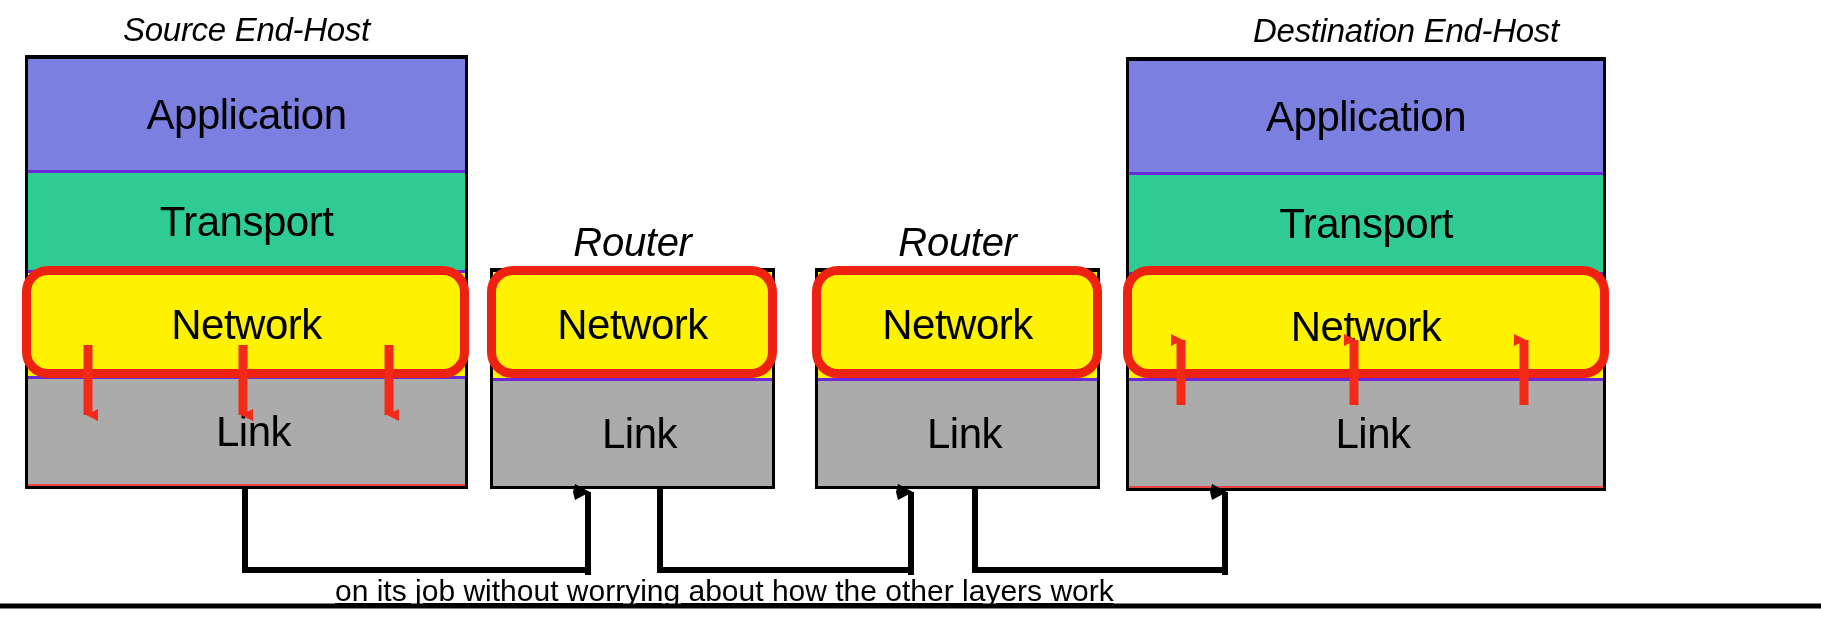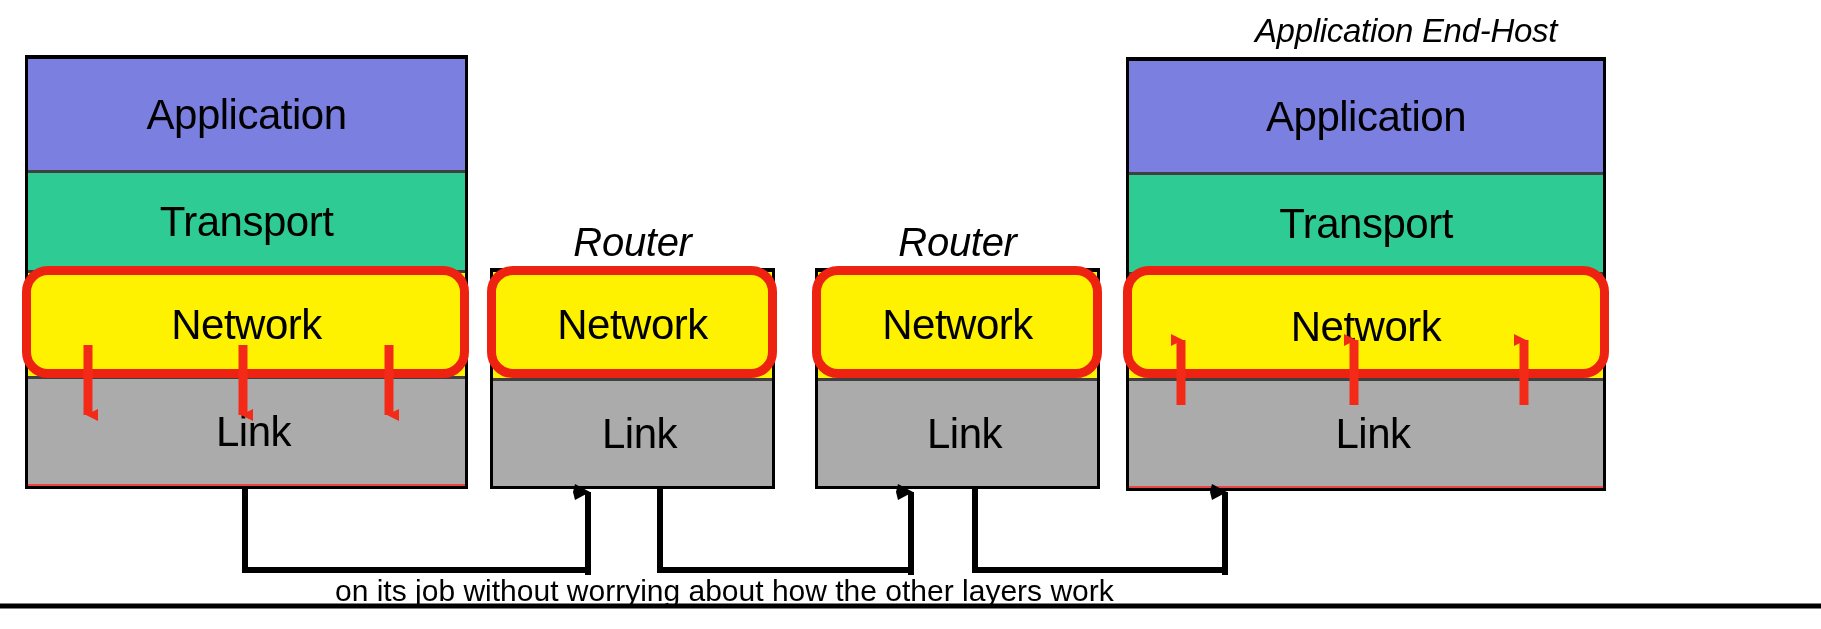--- a/index.html
+++ b/index.html
@@ -60,21 +60,21 @@
     color: #000000;
     font-size: 42px;
     line-height: 1;
     letter-spacing: -0.5px;
     position: relative;
   }
   .layer-application { background: #7B7FE0; }
   .layer-transport   { background: #2ECC94; }
   .layer-network     { background: #FFF200; }
   .layer-link        { background: #ABABAB; padding-left: 14px; }
-  .layer + .layer { border-top: 3px solid #404040; }
+  .layer + .layer { border-top: 3px solid #6d28d9; }
 
   
   .net-highlight {
     position: absolute;
     box-sizing: border-box;
     border: 9px solid #EE2211;
     border-radius: 26px;
     pointer-events: none;
     background: transparent;
   }
@@ -85,26 +85,27 @@
     font-size: 30px;
     white-space: nowrap;
     line-height: 1;
   }
 </style>
 </head>
 <body>
 
 <div id="canvas">
 
+  <div class="caption caption-host" style="left:25px; top:13px; width:443px;">Source End-Host</div>
 
   <div class="caption caption-router" style="left:490px; top:222px; width:285px;">Router</div>
 
   <div class="caption caption-router" style="left:815px; top:222px; width:285px;">Router</div>
 
-  <div class="caption caption-host" style="left:1126px; top:14px; width:560px;">Application End-Host</div>
+  <div class="caption caption-host" style="left:1126px; top:14px; width:560px;">Destination End-Host</div>
 
   <div class="stack" style="left:25px; top:55px; width:443px; height:434px;">
     <div class="layer layer-application" style="height:111px;">Application</div>
     <div class="layer layer-transport" style="height:100px;">Transport</div>
     <div class="layer layer-network" style="height:106px;">Network</div>
     <div class="layer layer-link" style="height:108px;">Link</div>
   </div>
   <div class="net-highlight" style="left:22px; top:266px; width:447px; height:112px;"></div>
 
   <div class="stack" style="left:490px; top:268px; width:285px; height:221px;">
@@ -157,15 +158,15 @@
 
     <path d="M 660 489 L 660 570 L 908 570" fill="none" stroke="#000000" stroke-width="6"></path>
     <line x1="911" y1="575" x2="911" y2="492" stroke="#000000" stroke-width="6" marker-end="url(#blackUp)"></line>
 
     <path d="M 975 489 L 975 570 L 1222 570" fill="none" stroke="#000000" stroke-width="6"></path>
     <line x1="1225" y1="575" x2="1225" y2="492" stroke="#000000" stroke-width="6" marker-end="url(#blackUp)"></line>
 
     <line x1="0" y1="606" x2="1821" y2="606" stroke="#000000" stroke-width="5"></line>
   </svg>
 
-  <div class="bottom-note" style="left:335px; top:576px; overflow:hidden; height:37px;">on its job without worrying about how the other layers work</div>
+  <div class="bottom-note" style="left:335px; top:576px; overflow:hidden; height:37px;text-decoration:underline;">on its job without worrying about how the other layers work</div>
 
 </div>
 
 </body></html>

